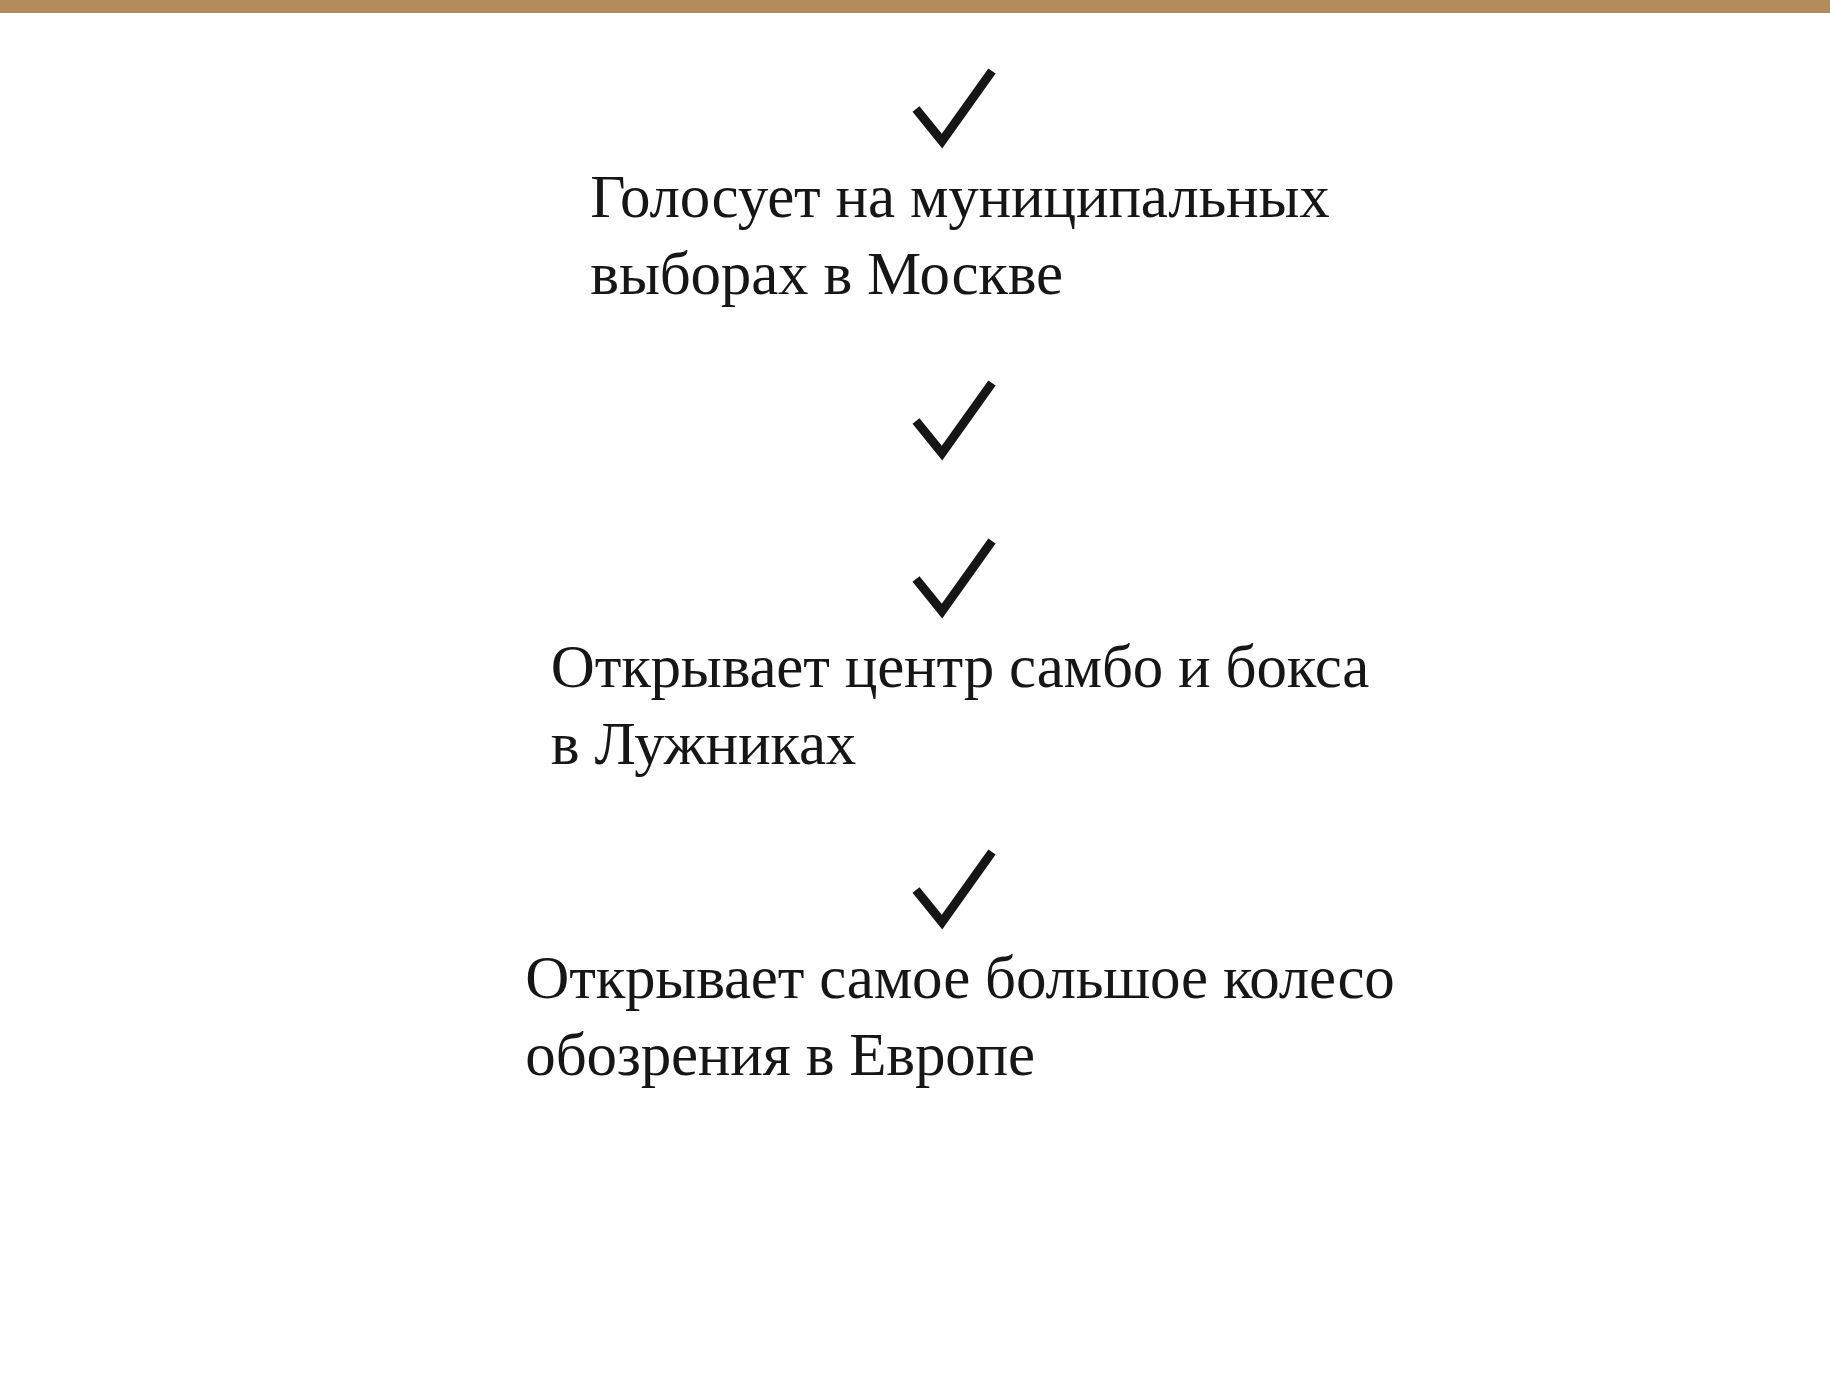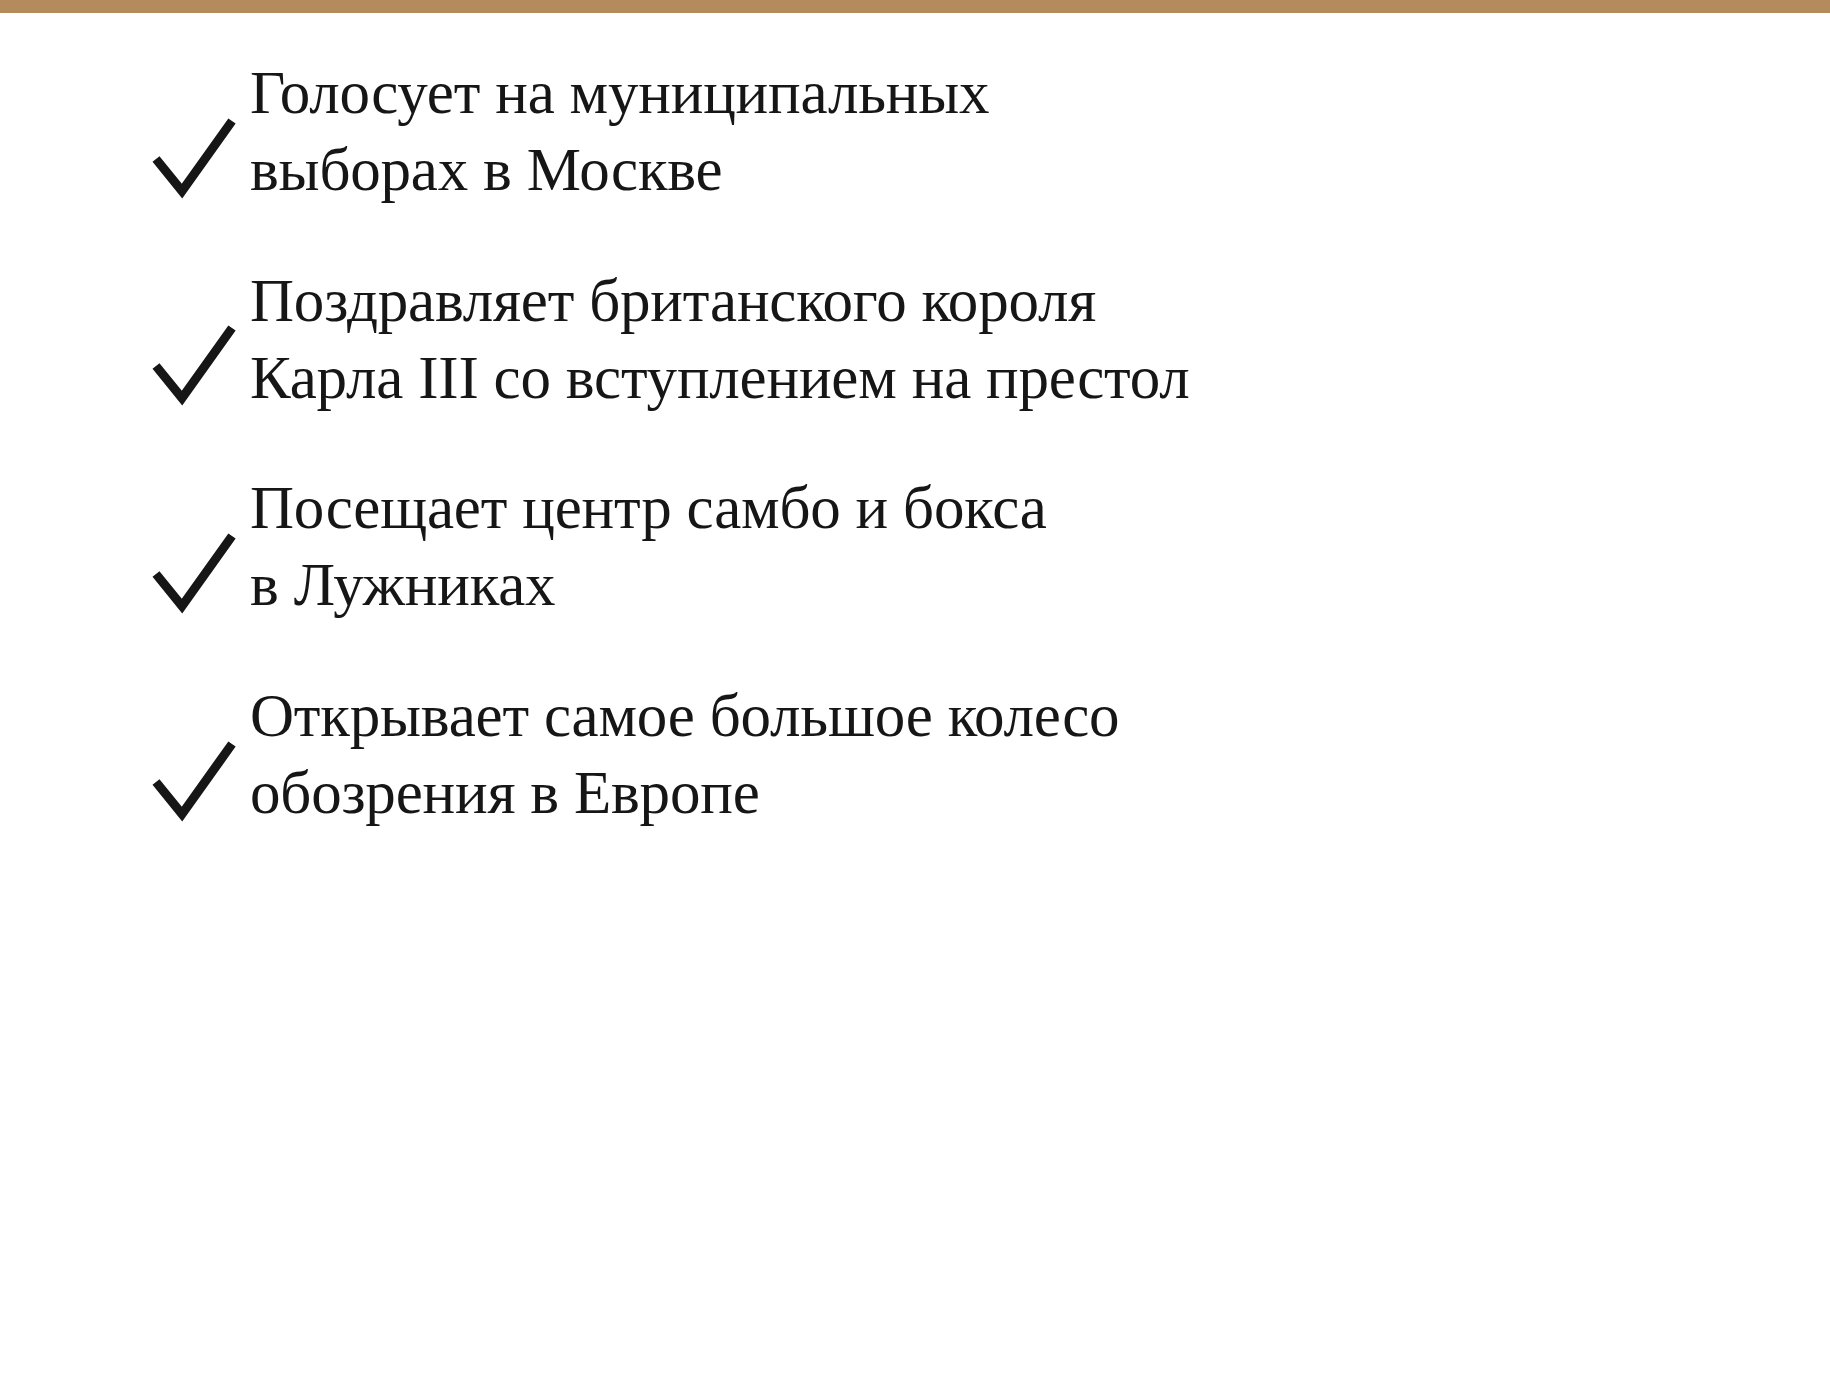--- a/index.html
+++ b/index.html
@@ -39,22 +39,23 @@
     padding: 0 60px 0 150px;
     box-sizing: border-box;
   }
   .bullet-list {
     list-style: none;
     margin: 0;
     padding: 0;
   }
   .bullet-item {
     display: flex;
-    align-items: flex-end;
+    align-items: center;
     margin-bottom: 54px;
+    flex-direction: column;
   }
   .bullet-item:last-child {
     margin-bottom: 0;
   }
   .check-icon {
     flex: 0 0 auto;
     width: 88px;
     height: 96px;
     position: relative;
     margin-right: 12px;
@@ -93,32 +94,30 @@
         <span class="bullet-text">Голосует на муниципальных
 выборах в Москве</span>
       </li>
 
       <li class="bullet-item">
         <span class="check-icon">
           <svg viewBox="0 0 88 96" xmlns="http://www.w3.org/2000/svg">
             <path d="M6 46 L32 78 L82 8" fill="none" stroke="#161616" stroke-width="9" stroke-linecap="butt" stroke-linejoin="miter"></path>
           </svg>
         </span>
-        <span class="bullet-text">Поздравляет британского короля
-Карла III со вступлением на престол</span>
       </li>
 
 
       <li class="bullet-item">
         <span class="check-icon">
           <svg viewBox="0 0 88 96" xmlns="http://www.w3.org/2000/svg">
             <path d="M6 46 L32 78 L82 8" fill="none" stroke="#161616" stroke-width="9" stroke-linecap="butt" stroke-linejoin="miter"></path>
           </svg>
         </span>
-        <span class="bullet-text">Посещает центр самбо и бокса
+        <span class="bullet-text">Открывает центр самбо и бокса
 в Лужниках</span>
       </li>
 
       <li class="bullet-item">
         <span class="check-icon">
           <svg viewBox="0 0 88 96" xmlns="http://www.w3.org/2000/svg">
             <path d="M6 46 L32 78 L82 8" fill="none" stroke="#161616" stroke-width="9" stroke-linecap="butt" stroke-linejoin="miter"></path>
           </svg>
         </span>
         <span class="bullet-text">Открывает самое большое колесо

